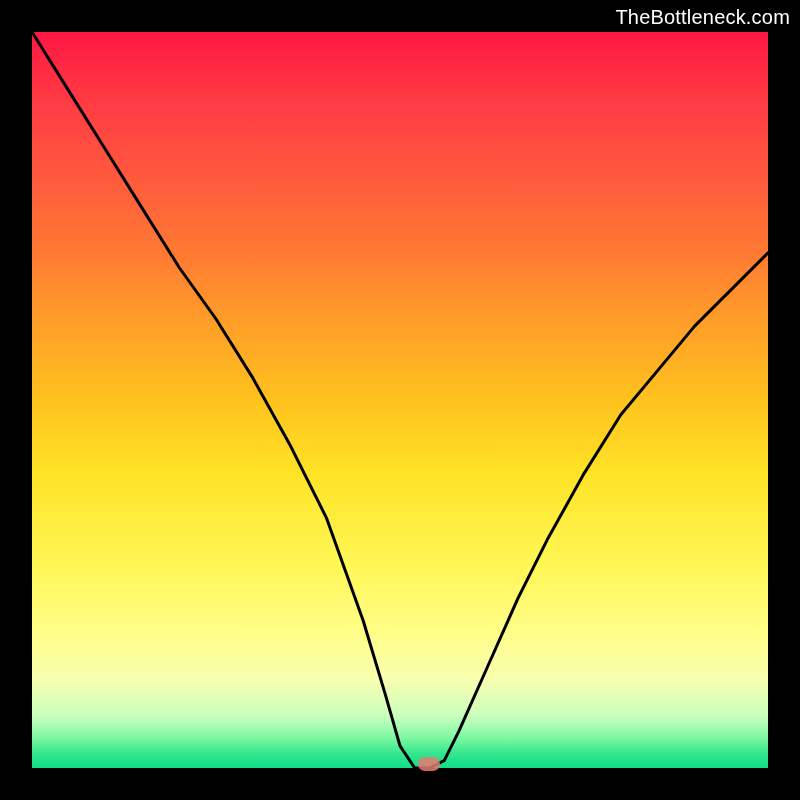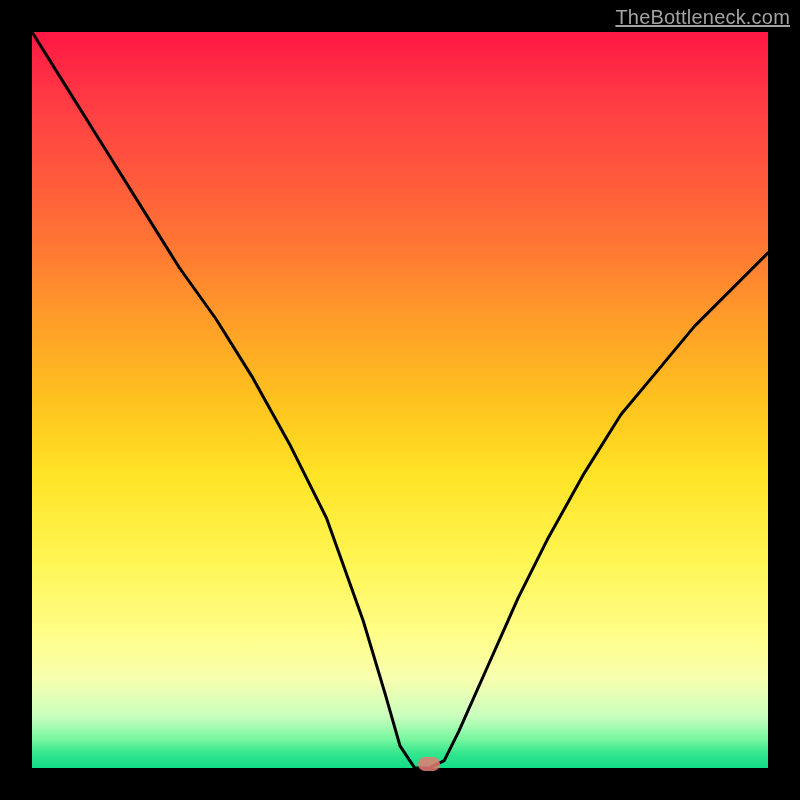--- a/index.html
+++ b/index.html
@@ -53,26 +53,25 @@
     height: 14px;
     border-radius: 7px;
     background: #e87a72;
     opacity: 0.85;
     transform: translate(-50%, -50%);
   }
   .watermark {
     position: absolute;
     top: 6px;
     right: 10px;
-    color: #a3a3a3;
+    color: #ffffff;
     font-size: 20px;
     font-weight: 500;
     letter-spacing: 0.2px;
     user-select: none;
-    text-decoration: underline;
   }
 </style>
 </head>
 <body>
 
 <div class="frame">
 
   <div class="plot-area">
 
     <svg class="svg-layer" viewBox="0 0 736 736" preserveAspectRatio="none">

